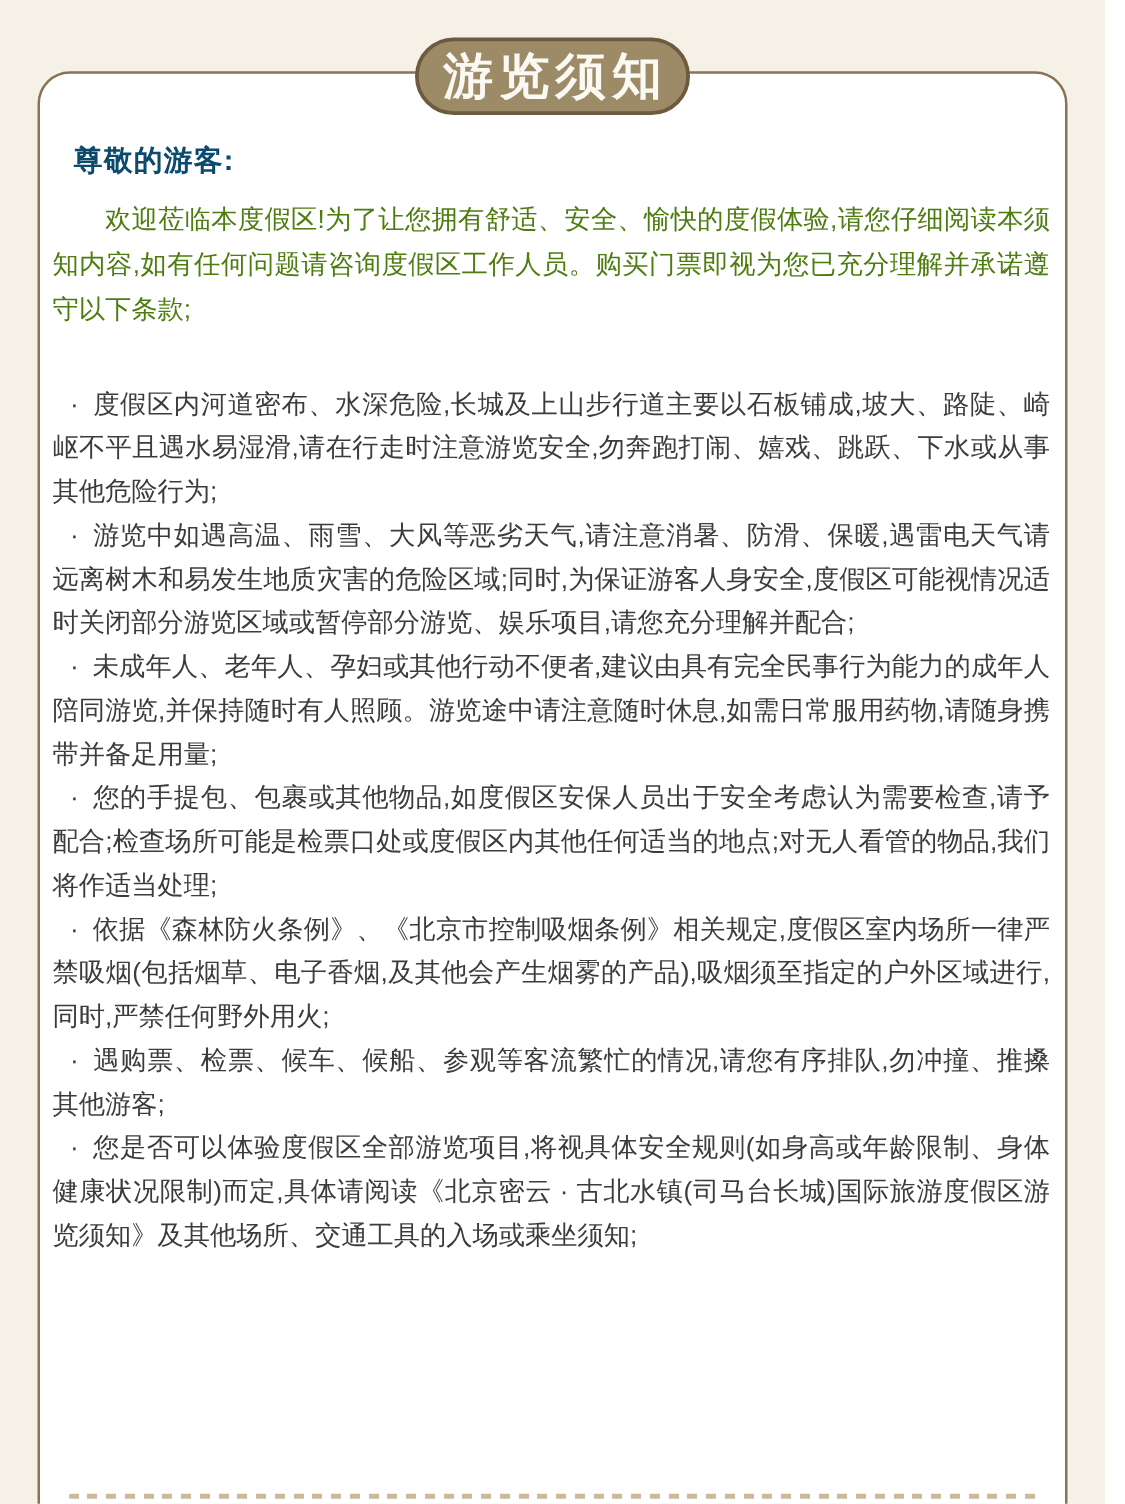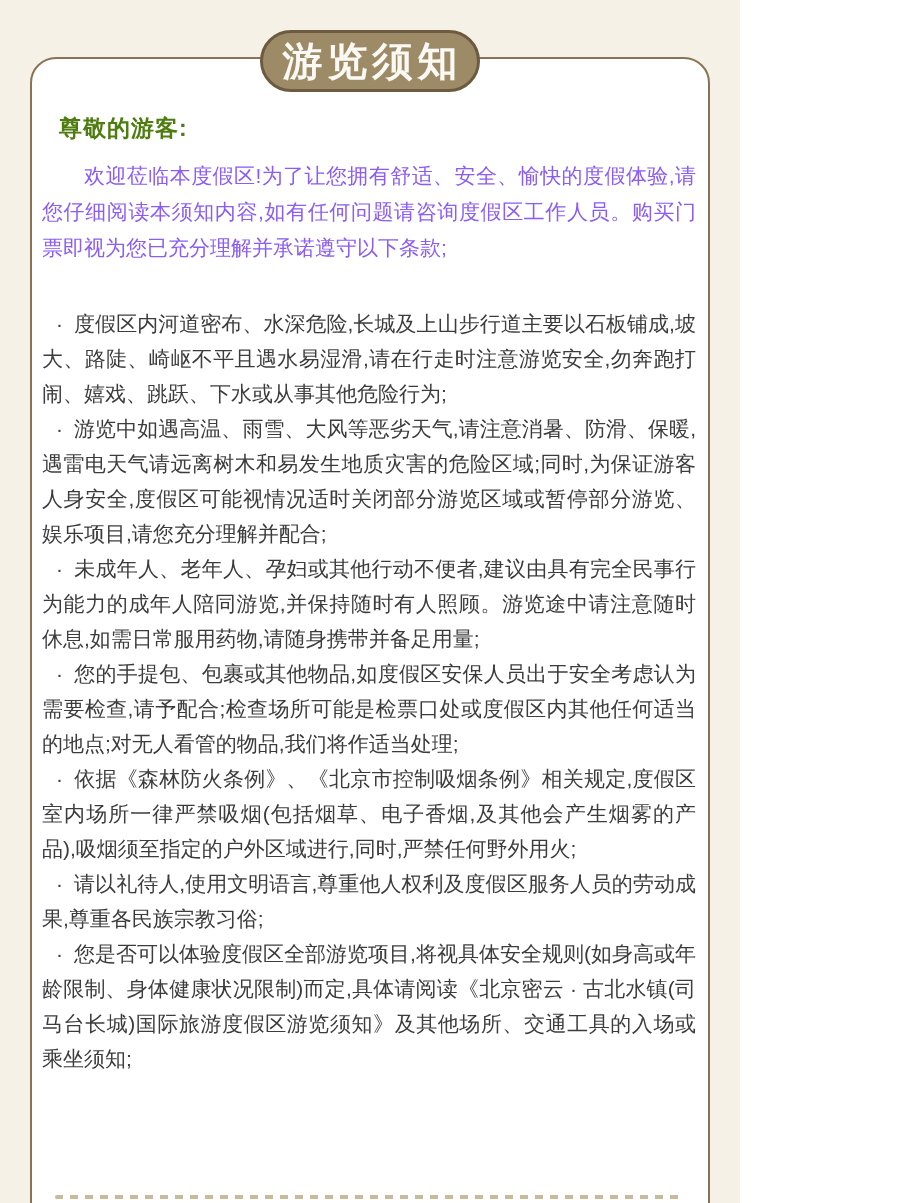--- a/index.html
+++ b/index.html
@@ -3,21 +3,21 @@
 <meta charset="utf-8">
 <style>
   html, body { margin: 0; padding: 0; }
   body {
     width: 900px; height: 1203px;
     font-family: "Liberation Sans", sans-serif;
     overflow: hidden;
   }
   .page {
     position: relative;
-    width: 740px; height: 1203px;
+    width: 884px; height: 1203px;
     background: #f5f1e6;
     overflow: hidden;
   }
   .card {
     position: absolute;
     top: 57px; left: 30px; right: 30px; bottom: -40px;
     background: #ffffff;
     border: 2px solid #8a7355;
     border-radius: 26px;
     box-sizing: border-box;
@@ -38,27 +38,27 @@
   .badge span {
     font-family: "DejaVu Serif", "Liberation Serif", serif;
     font-size: 40px; font-weight: bold;
     color: #fbf9f3; letter-spacing: 5px;
     line-height: 1;
     text-indent: 5px; 
   }
   .greeting {
     margin: 0 0 14px 17px;
     font-size: 23px; font-weight: bold;
-    color: #4d7c0f;
+    color: #0c4a6e;
     letter-spacing: 1px;
   }
   .intro {
     margin: 0 0 40px 0;
     font-size: 21px; line-height: 36px;
-    color: #8b5cf6;
+    color: #4d7c0f;
     text-indent: 2em;
     text-align: justify;
   }
   .bullet-item {
     margin: 0;
     font-size: 21px; line-height: 35px;
     color: #3c3c3c;
     text-indent: 14px;
     text-align: justify;
   }
@@ -84,20 +84,20 @@
 
   <div class="card">
     <h2 class="greeting">尊敬的游客:</h2>
     <p class="intro">欢迎莅临本度假区!为了让您拥有舒适、安全、愉快的度假体验,请您仔细阅读本须知内容,如有任何问题请咨询度假区工作人员。购买门票即视为您已充分理解并承诺遵守以下条款;</p>
     <div id="notice-list">
         <p class="bullet-item"><span class="bullet-marker">·</span>度假区内河道密布、水深危险,长城及上山步行道主要以石板铺成,坡大、路陡、崎岖不平且遇水易湿滑,请在行走时注意游览安全,勿奔跑打闹、嬉戏、跳跃、下水或从事其他危险行为;</p>
         <p class="bullet-item"><span class="bullet-marker">·</span>游览中如遇高温、雨雪、大风等恶劣天气,请注意消暑、防滑、保暖,遇雷电天气请远离树木和易发生地质灾害的危险区域;同时,为保证游客人身安全,度假区可能视情况适时关闭部分游览区域或暂停部分游览、娱乐项目,请您充分理解并配合;</p>
         <p class="bullet-item"><span class="bullet-marker">·</span>未成年人、老年人、孕妇或其他行动不便者,建议由具有完全民事行为能力的成年人陪同游览,并保持随时有人照顾。游览途中请注意随时休息,如需日常服用药物,请随身携带并备足用量;</p>
         <p class="bullet-item"><span class="bullet-marker">·</span>您的手提包、包裹或其他物品,如度假区安保人员出于安全考虑认为需要检查,请予配合;检查场所可能是检票口处或度假区内其他任何适当的地点;对无人看管的物品,我们将作适当处理;</p>
         <p class="bullet-item"><span class="bullet-marker">·</span>依据《森林防火条例》、《北京市控制吸烟条例》相关规定,度假区室内场所一律严禁吸烟(包括烟草、电子香烟,及其他会产生烟雾的产品),吸烟须至指定的户外区域进行,同时,严禁任何野外用火;</p>
-        <p class="bullet-item"><span class="bullet-marker">·</span>请以礼待人,使用文明语言,尊重他人权利及度假区服务人员的劳动成果,尊重各民族宗教习俗;</p>
+        <p class="bullet-item"><span class="bullet-marker">·</span>遇购票、检票、候车、候船、参观等客流繁忙的情况,请您有序排队,勿冲撞、推搡其他游客;</p>
         <p class="bullet-item"><span class="bullet-marker">·</span>您是否可以体验度假区全部游览项目,将视具体安全规则(如身高或年龄限制、身体健康状况限制)而定,具体请阅读《北京密云 · 古北水镇(司马台长城)国际旅游度假区游览须知》及其他场所、交通工具的入场或乘坐须知;</p>
       </div>
   </div>
 
   <div class="tear-line"></div>
 
 </div>
 
 </body></html>

